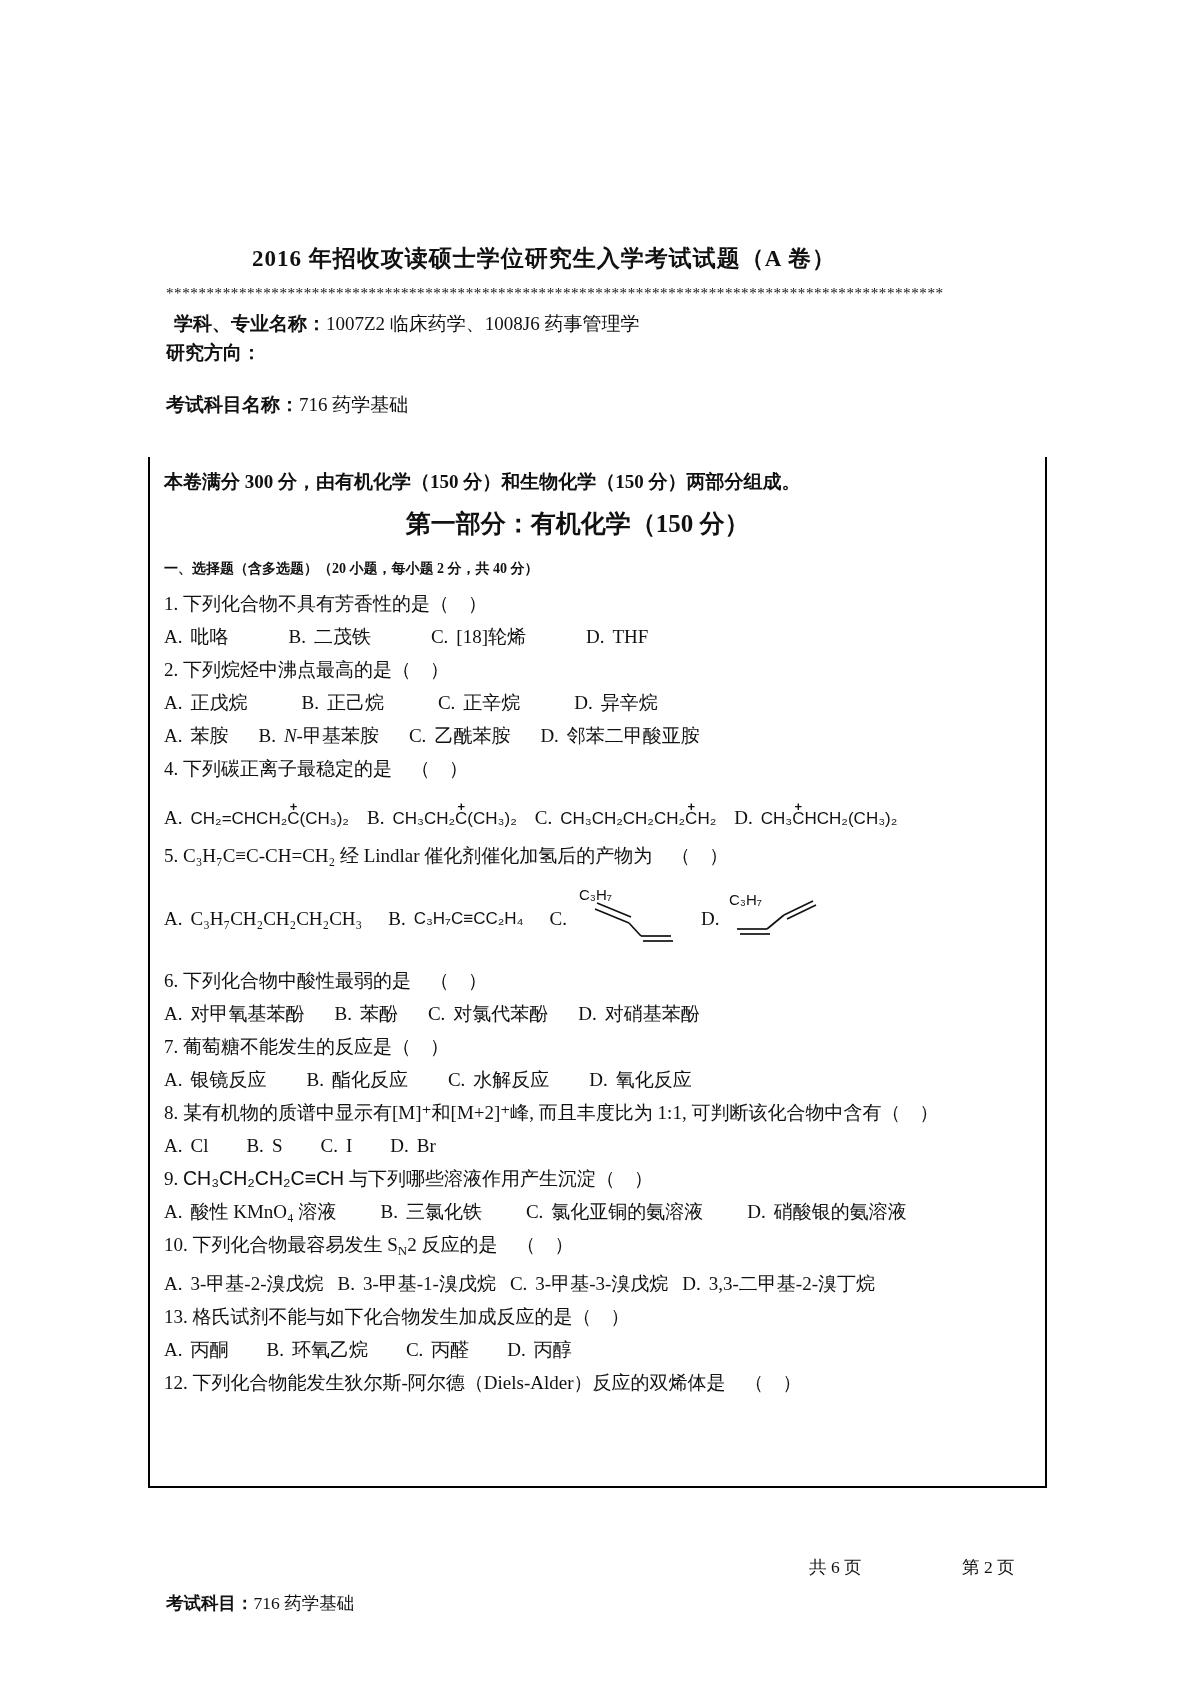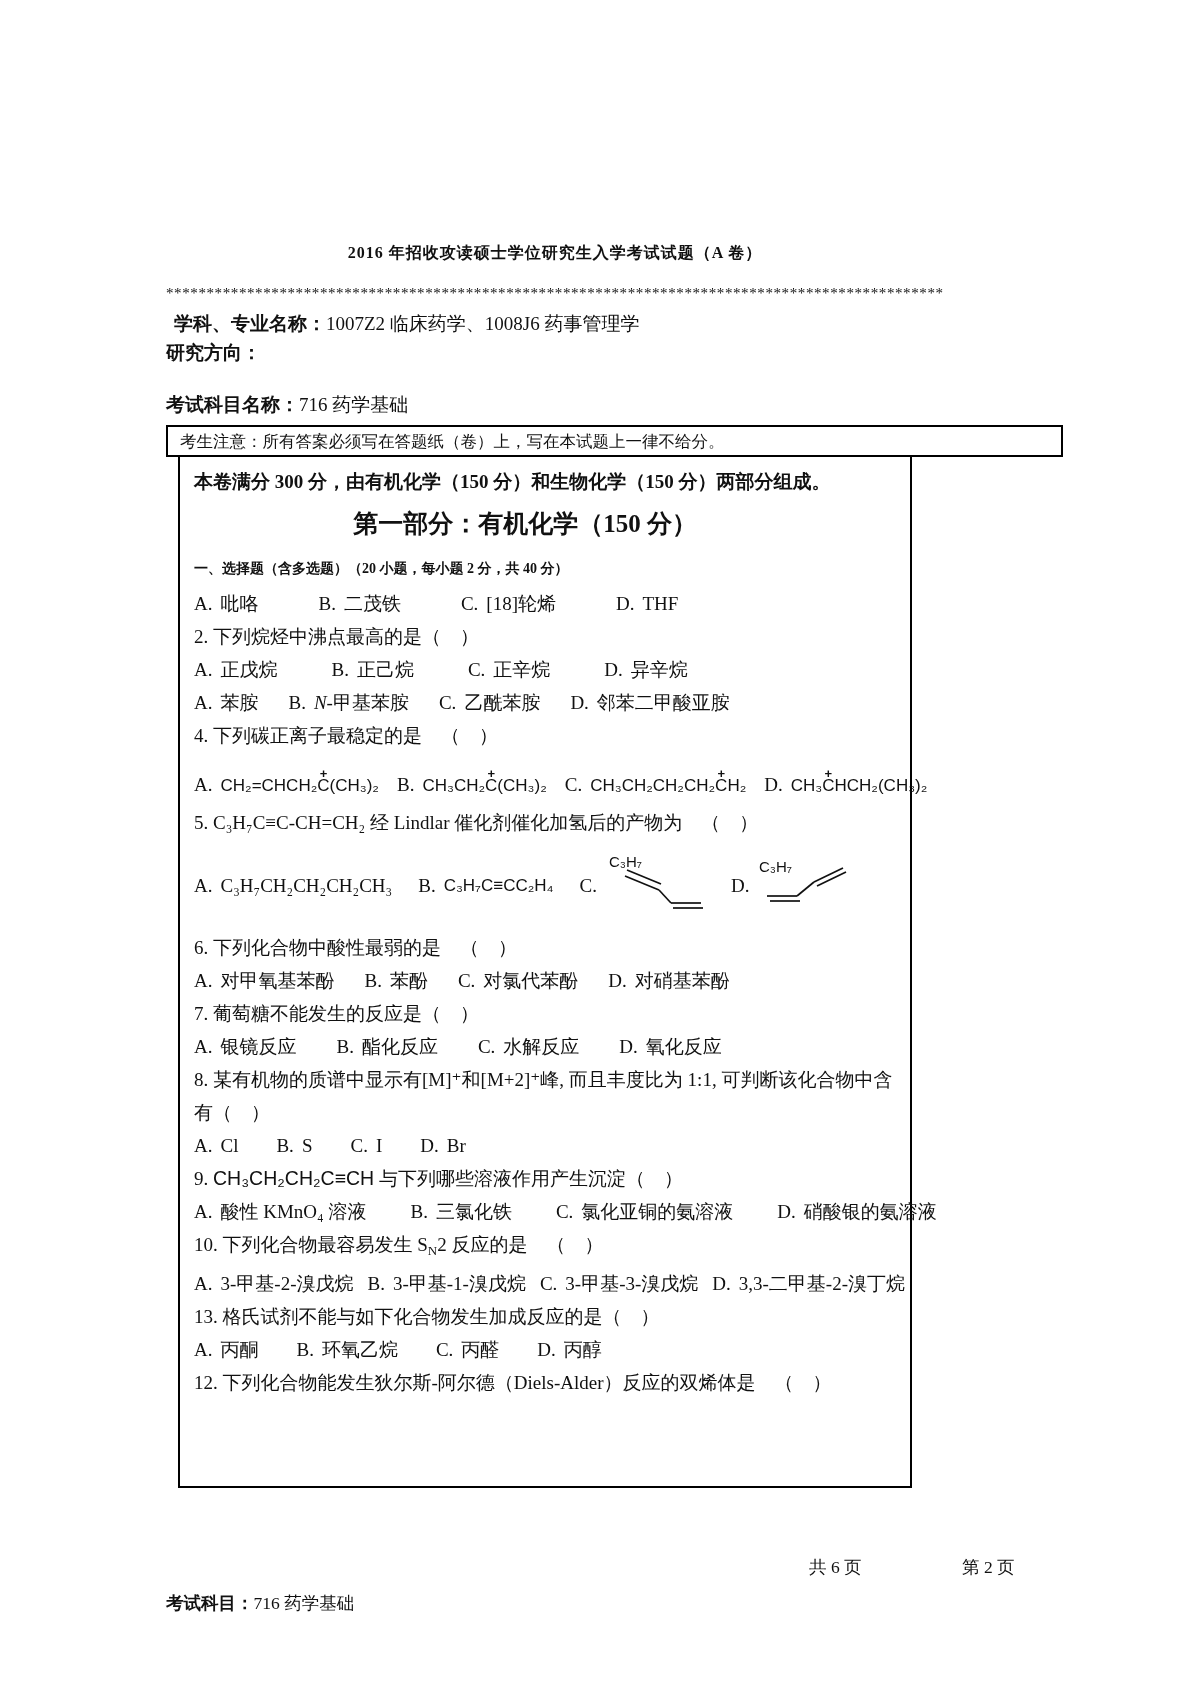--- a/index.html
+++ b/index.html
@@ -5,39 +5,39 @@
   html,body{margin:0;padding:0;background:#888;}
   .page{
     position:relative;
     width:1190px;height:1683px;
     background:#ffffff;
     font-family:"Liberation Serif","DejaVu Serif",serif;
     color:#111111;
     overflow:hidden;
   }
   .title{
-    position:absolute;top:243px;left:161px;width:788px;
-    text-align:center;font-size:16px;font-weight:bold;letter-spacing:1px;
+    position:absolute;top:243px;left:150px;width:788px;
+    text-align:center;font-size:23px;font-weight:bold;letter-spacing:1px;
   }
   .stars{
     position:absolute;top:285px;left:166px;width:778px;height:22px;
     font-size:15px;white-space:nowrap;overflow:hidden;letter-spacing:0.6px;
   }
   .field{position:absolute;left:166px;font-size:19px;}
   .field .lbl{font-weight:bold;}
   .f-subject{top:311px;margin-left:8px;}
   .f-direction{top:340px;}
   .f-course{top:392px;}
   .notice-box{
     position:absolute;top:425px;left:166px;width:897px;height:32px;
     border:2px solid #000;box-sizing:border-box;
     font-size:16.5px;line-height:29px;padding-left:12px;
   }
   .main-box{
-    position:absolute;top:457px;left:178px;width:734px;height:1031px;
+    position:absolute;top:457px;left:148px;width:899px;height:1031px;
     border:2px solid #000;border-top:none;box-sizing:border-box;
     padding:10px 14px 0 14px;
   }
   .overview{font-size:19px;font-weight:bold;line-height:30px;margin-bottom:4px;}
   .part-heading{
     text-align:center;font-size:25px;font-weight:bold;
     margin:10px 40px 12px 0;line-height:34px;
   }
   .section-heading{font-size:14px;font-weight:bold;line-height:32px;margin-bottom:2px;}
   .question{margin:0;}
@@ -82,30 +82,28 @@
   </div>
 
   <div class="field f-direction">
     <span class="lbl">研究方向：</span>
   </div>
 
   <div class="field f-course">
     <span class="lbl">考试科目名称：</span><span>716 药学基础</span>
   </div>
 
-  <div class="notice-box">
-    <span>考生注意：所有答案必须写在答题纸（卷）上，写在本试题上一律不给分。</span>
-  </div>
 
   <div class="main-box">
     <div class="overview">本卷满分 300 分，由有机化学（150 分）和生物化学（150 分）两部分组成。</div>
     <div class="part-heading">第一部分：有机化学（150 分）</div>
     <div class="section-heading">一、选择题（含多选题）（20 小题，每小题 2 分，共 40 分）</div>
     <div>
         <div class="question">
+          <div class="q-stem"><span>1.  下列化合物不具有芳香性的是（　）</span></div>
           <div class="q-options"><span class="opt" style="margin-right: 60px;"><span class="opt-label">A.</span><span>吡咯</span></span><span class="opt" style="margin-right: 60px;"><span class="opt-label">B.</span><span>二茂铁</span></span><span class="opt" style="margin-right: 60px;"><span class="opt-label">C.</span><span>[18]轮烯</span></span><span class="opt"><span class="opt-label">D.</span><span>THF</span></span></div>
         </div>
         <div class="question">
           <div class="q-stem"><span>2.  下列烷烃中沸点最高的是（　）</span></div>
           <div class="q-options"><span class="opt" style="margin-right: 54px;"><span class="opt-label">A.</span><span>正戊烷</span></span><span class="opt" style="margin-right: 54px;"><span class="opt-label">B.</span><span>正己烷</span></span><span class="opt" style="margin-right: 54px;"><span class="opt-label">C.</span><span>正辛烷</span></span><span class="opt"><span class="opt-label">D.</span><span>异辛烷</span></span></div>
         </div>
         <div class="question">
           <div class="q-options"><span class="opt" style="margin-right: 30px;"><span class="opt-label">A.</span><span>苯胺</span></span><span class="opt" style="margin-right: 30px;"><span class="opt-label">B.</span><span class="italic">N</span><span>-甲基苯胺</span></span><span class="opt" style="margin-right: 30px;"><span class="opt-label">C.</span><span>乙酰苯胺</span></span><span class="opt"><span class="opt-label">D.</span><span>邻苯二甲酸亚胺</span></span></div>
         </div>
         <div class="question">

